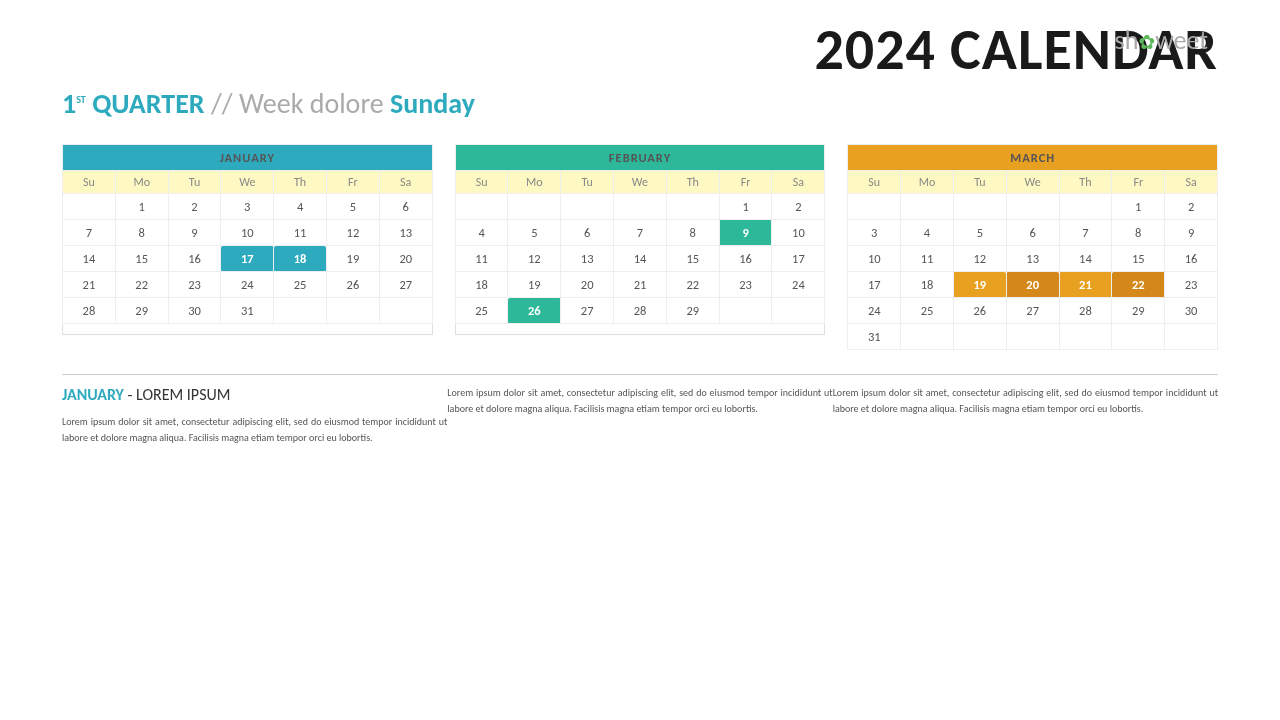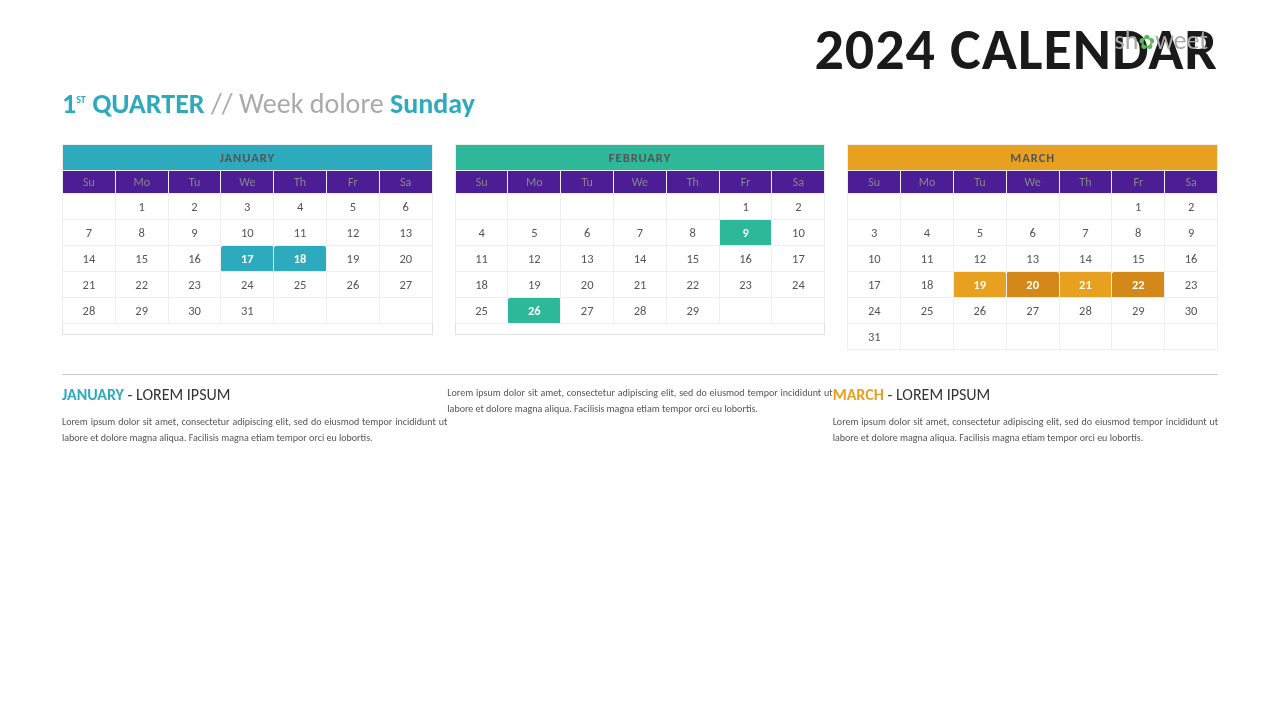--- a/index.html
+++ b/index.html
@@ -88,21 +88,21 @@
       color: #555555;
       padding: 5px 2px;
       width: 14.28%;
       border: 1px solid #eeeeee;
     }
 
     .cal-table .day-names td {
       font-size: 12px;
       color: #888888;
       font-weight: 400;
-      background: #4c1d95;
+      background: #fef9c3;
       padding: 4px 2px;
     }
 
     .cal-table td.highlighted-blue {
       background: #2eaabf;
       color: #ffffff;
       font-weight: 700;
       border-radius: 2px;
     }
 
@@ -429,22 +429,18 @@
       <div class="month-description">Lorem ipsum dolor sit amet, consectetur adipiscing elit, sed do eiusmod tempor incididunt ut labore et dolore magna aliqua. Facilisis magna etiam tempor orci eu lobortis.</div>
     </div>
 
     <div class="month-section">
       <div class="divider"></div>
       <div class="month-description">Lorem ipsum dolor sit amet, consectetur adipiscing elit, sed do eiusmod tempor incididunt ut labore et dolore magna aliqua. Facilisis magna etiam tempor orci eu lobortis.</div>
     </div>
 
     <div class="month-section">
       <div class="divider"></div>
-      <div>
-        <span class="month-heading march">MARCH</span>
-        <span class="month-subheading"> - LOREM IPSUM</span>
-      </div>
       <div class="month-description">Lorem ipsum dolor sit amet, consectetur adipiscing elit, sed do eiusmod tempor incididunt ut labore et dolore magna aliqua. Facilisis magna etiam tempor orci eu lobortis.</div>
     </div>
 
   </div>
 
 </div>
 
 </body></html>

